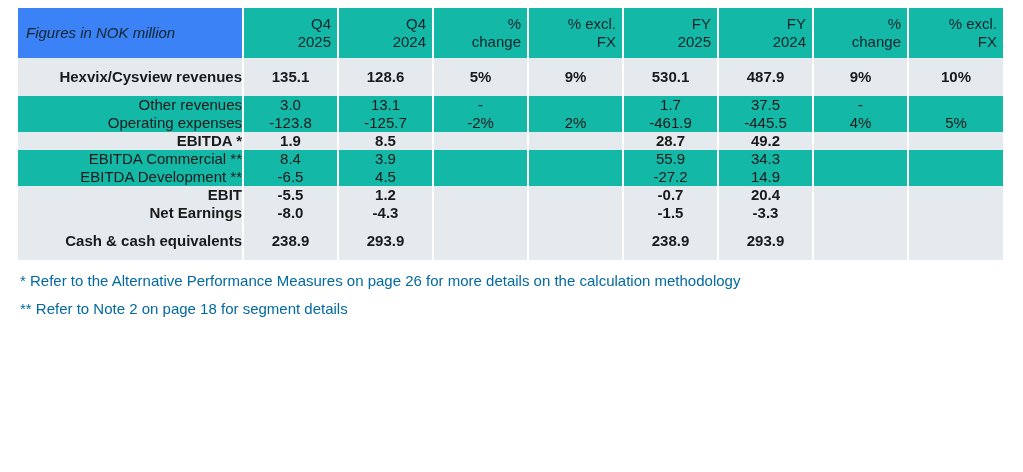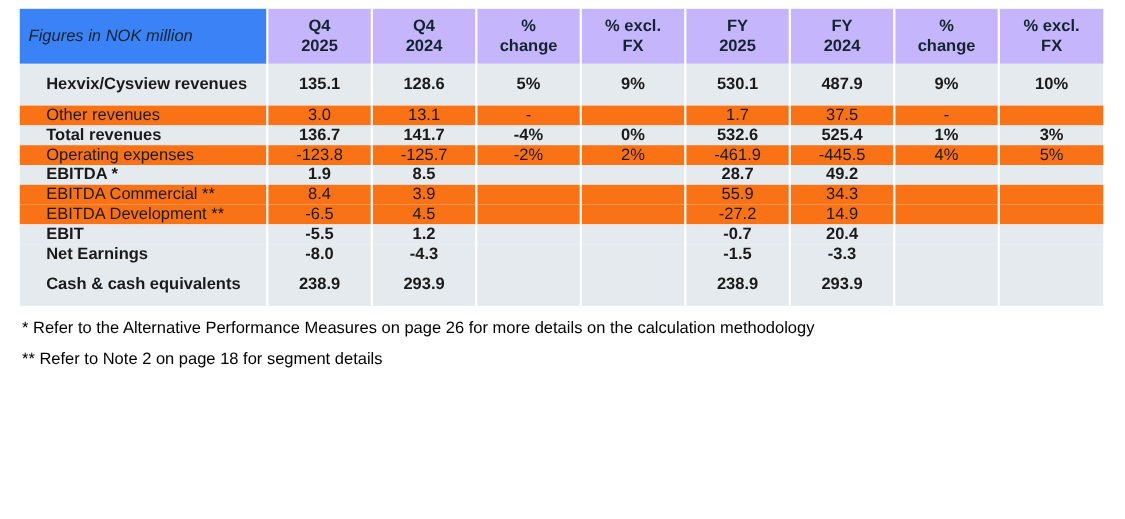--- a/index.html
+++ b/index.html
@@ -29,24 +29,24 @@
   }
   table.fin col.c-label { width: 225px; }
   table.fin col.c-num   { width: 95px; }
 
   table.fin th, table.fin td {
     padding: 0;
     vertical-align: middle;
   }
   
   tr.head th {
-    background: #c4b5fd;
-    font-size: 15px;
-    font-weight: bold;
-    text-align: center;
+    background: #14b8a6;
+    font-size: 15px;
+    font-weight: normal;
+    text-align: right;
     line-height: 1.18;
     padding: 7px 6px 8px 6px;
     border-right: 2px solid #ffffff;
     color: #14242c;
   }
   tr.head th:last-child { border-right: none; }
   tr.head th.label-head {
     background: #3b82f6;
     text-align: left;
     font-style: italic;
@@ -58,35 +58,35 @@
 
   
   tbody tr td {
     font-size: 15px;
     padding: 6px 6px;
     border-right: 2px solid #ffffff;
     line-height: 1.2;
   }
   tbody tr td:last-child { border-right: none; }
   tbody td.label {
-    text-align: left;
+    text-align: right;
     padding-left: 24px;
   }
   tbody td.num {
     text-align: center;
   }
   tbody tr.shade td { background: #e4eaee; }
-  tbody tr.plain td { background: #f97316; margin-top: 42px; }
+  tbody tr.plain td { background: #14b8a6; margin-top: 42px; }
   tbody tr.bold td { font-weight: bold; }
   tbody tr.tall td { padding-top: 10px; padding-bottom: 10px; }
 
   .footnotes {
     margin: 12px 0 0 20px;
     font-size: 15px;
-    color: #000000;
+    color: #0369a1;
   }
   .footnotes div {
     margin-bottom: 9px;
     line-height: 1.25;
   }
 </style>
 </head>
 <body>
 
 <div class="page">
@@ -156,31 +156,20 @@
         <td class="label">Other revenues</td>
         <td class="num">3.0</td>
         <td class="num">13.1</td>
         <td class="num">-</td>
         <td class="num"></td>
         <td class="num">1.7</td>
         <td class="num">37.5</td>
         <td class="num">-</td>
         <td class="num"></td>
       </tr>
-      <tr class="shade bold">
-        <td class="label">Total revenues</td>
-        <td class="num">136.7</td>
-        <td class="num">141.7</td>
-        <td class="num">-4%</td>
-        <td class="num">0%</td>
-        <td class="num">532.6</td>
-        <td class="num">525.4</td>
-        <td class="num">1%</td>
-        <td class="num">3%</td>
-      </tr>
       <tr class="plain">
         <td class="label">Operating expenses</td>
         <td class="num">-123.8</td>
         <td class="num">-125.7</td>
         <td class="num">-2%</td>
         <td class="num">2%</td>
         <td class="num">-461.9</td>
         <td class="num">-445.5</td>
         <td class="num">4%</td>
         <td class="num">5%</td>

